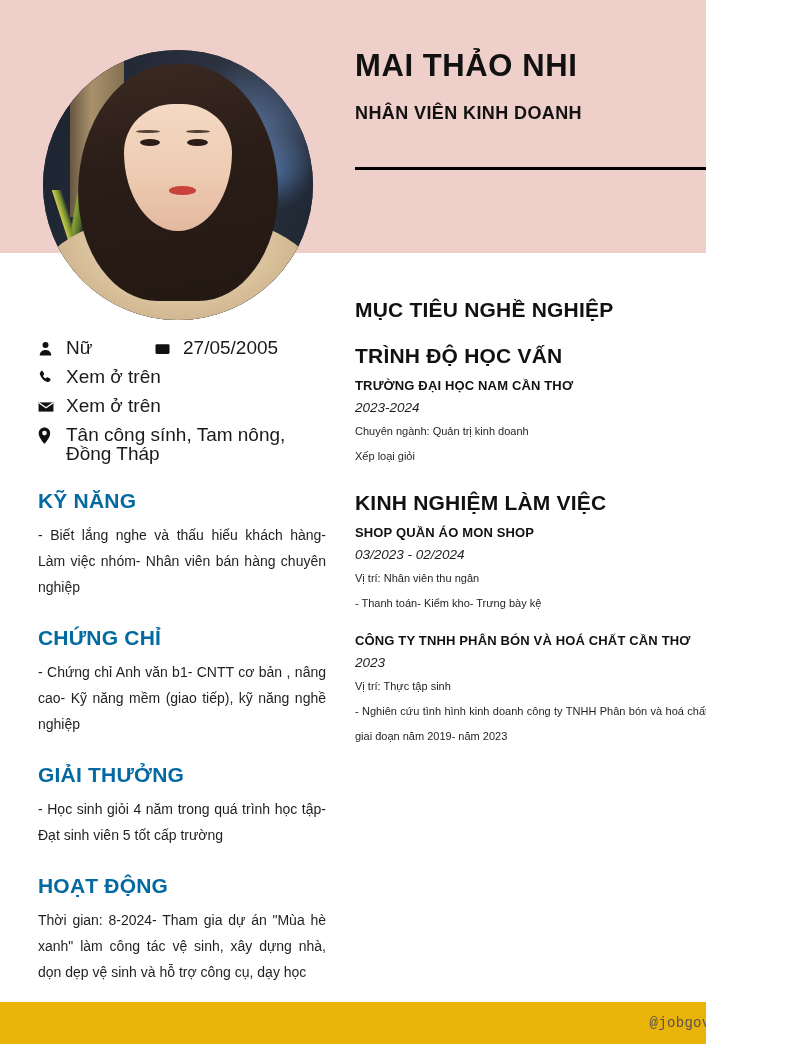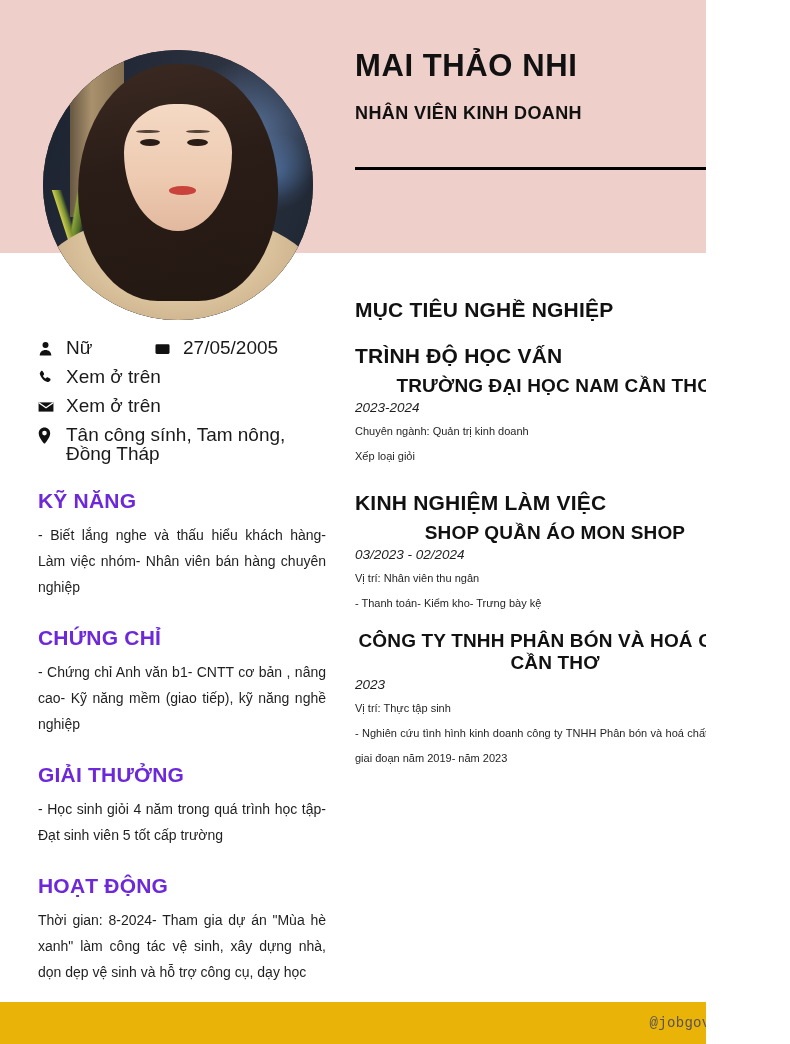--- a/index.html
+++ b/index.html
@@ -206,21 +206,21 @@
   .ic svg { display: block; }
   .contact-txt {
     font-size: 19px;
     color: #1a1a1a;
     line-height: 19px;
   }
 
   .sec-title-left {
     font-size: 21px;
     font-weight: bold;
-    color: #6d28d9;
+    color: #0369a1;
     letter-spacing: .2px;
     margin-top: 26px;
     margin-bottom: 9px;
   }
   .body-left {
     font-size: 14px;
     color: #1f1f1f;
     line-height: 26px;
     text-align: justify;
   }
@@ -234,26 +234,25 @@
   }
   .sec-block { margin-bottom: 22px; }
   .body-right {
     font-size: 14px;
     color: #1f1f1f;
     line-height: 26px;
     text-align: justify;
   }
   .entry { margin-bottom: 4px; }
   .entry-org {
-    font-size: 19px;
+    font-size: 13px;
     font-weight: bold;
     color: #111111;
     letter-spacing: .15px;
     line-height: 22px;
-    text-align: center;
   }
   .entry-date {
     font-size: 13.5px;
     font-style: italic;
     color: #1f1f1f;
     line-height: 22px;
   }
   .entry-line {
     font-size: 11px;
     color: #1f1f1f;

